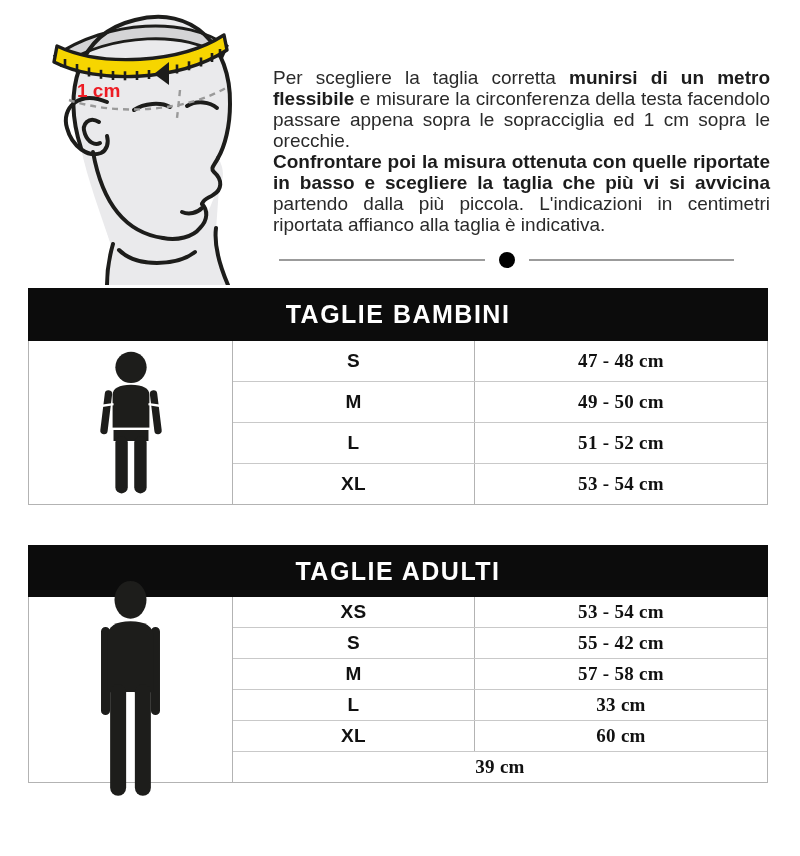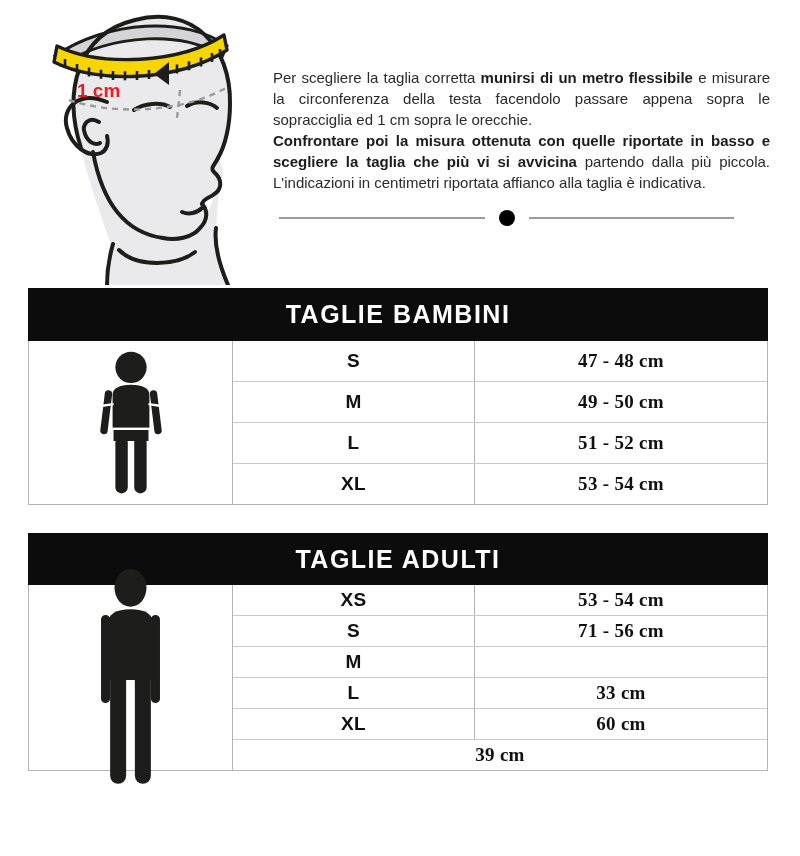--- a/index.html
+++ b/index.html
@@ -18,21 +18,21 @@
 
   .intro-title {
     font-size: 27px;
     font-weight: bold;
     letter-spacing: 0.2px;
     color: var(--accent-red, #ed1c24);
     white-space: nowrap;
   }
   .intro-paragraph {
     margin-top: 11px;
-    font-size: 15px;
+    font-size: 19px;
     line-height: 21px;
     text-align: justify;
     color: var(--body-text, #2a2a2a);
   }
   .intro-paragraph strong { font-weight: bold; color: #1c1c1c; }
 
   .divider {
     margin: 17px 36px 0 6px;
     display: flex;
     align-items: center;
@@ -40,21 +40,21 @@
   }
   .divider .line { flex: 1; height: 2px; background: var(--divider-line, #9b9b9b); }
   .divider .dot {
     width: 16px; height: 16px; border-radius: 50%;
     background: #000; flex: 0 0 16px;
   }
 
   
   .tables-wrap { padding: 3px 28px 0 28px; }
   .size-table { width: 740px; }
-  .size-table + .size-table { margin-top: 28px; }
+  .size-table + .size-table { margin-top: 40px; }
 
   .size-header {
     background: var(--header-bg, #0c0c0c);
     color: var(--header-text, #ffffff);
     text-align: center;
     font-weight: bold;
     font-size: 25px;
     letter-spacing: 1.5px;
     height: 53px;
     display: flex; align-items: center; justify-content: center;
@@ -228,24 +228,25 @@
           </g>
         </svg>
       </div>
       <div class="rows-col">
           <div class="size-row">
             <div class="cell size">XS</div>
             <div class="cell range">53 - 54 cm</div>
           </div>
           <div class="size-row">
             <div class="cell size">S</div>
-            <div class="cell range">71 - 56 cm</div>
+            <div class="cell range">55 - 42 cm</div>
           </div>
           <div class="size-row">
             <div class="cell size">M</div>
+            <div class="cell range">57 - 58 cm</div>
           </div>
           <div class="size-row">
             <div class="cell size">L</div>
             <div class="cell range">33 cm</div>
           </div>
           <div class="size-row">
             <div class="cell size">XL</div>
             <div class="cell range">60 cm</div>
           </div>
           <div class="size-row">

